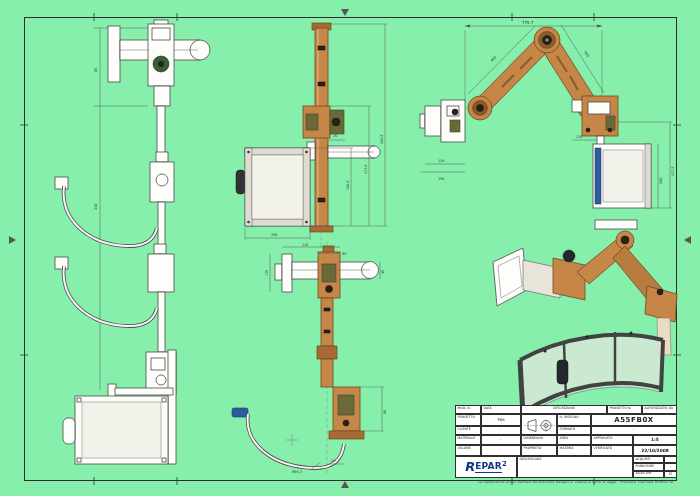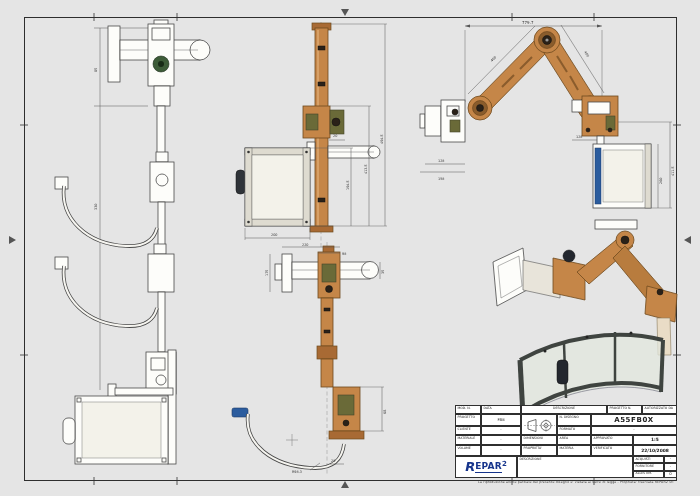--- a/index.html
+++ b/index.html
@@ -1,16 +1,16 @@
 <!DOCTYPE html>
 <html><head>
 <meta charset="utf-8">
 <style>
   html,body{margin:0;padding:0;background:#ffffff;}
-  .page{position:relative;width:700px;height:496px;background:#e5e5e5;overflow:hidden;
+  .page{position:relative;width:700px;height:496px;background:#86efac;overflow:hidden;
         font-family:"DejaVu Sans",sans-serif;color:#222;}
   .frame{position:absolute;left:24px;top:17px;width:653px;height:464px;
          border:1.2px solid #2e2e2e;box-sizing:border-box;}
   svg.view{position:absolute;overflow:visible;}
   .ln2{fill:none;stroke:#5a5a5a;stroke-width:.45;}
   .wh{fill:#fdfdfa;stroke:#4a4a4a;stroke-width:.8;}
   .gl{fill:#f3f2ea;stroke:#6a6a6a;stroke-width:.45;}
   .band{fill:#dedbd0;stroke:#555;stroke-width:.5;}
   .or{fill:#c58648;stroke:#6e4a1e;stroke-width:.8;}
   .ord{fill:#a86a34;stroke:#6e4a1e;stroke-width:.7;}

